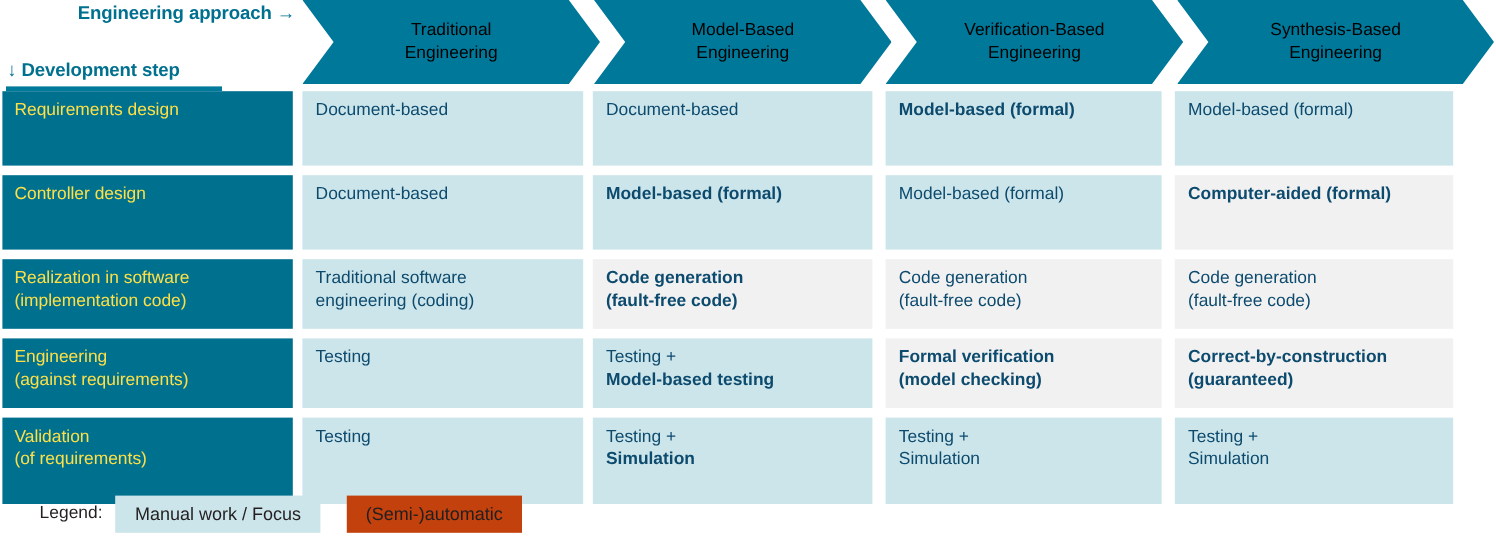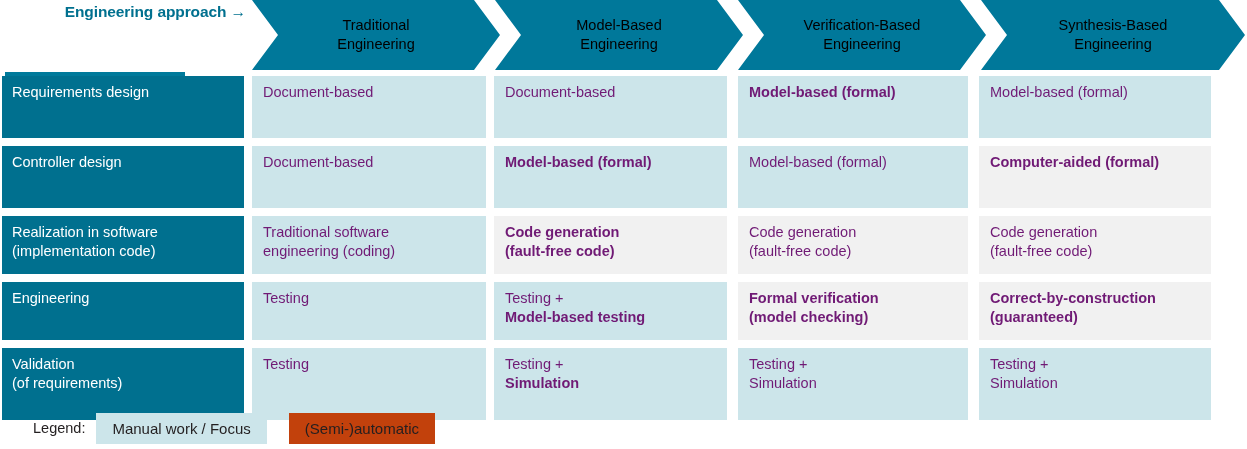--- a/index.html
+++ b/index.html
@@ -91,35 +91,35 @@
     left: 0;
     width: 1247px;
   }
   .step-cell {
     position: absolute;
     left: 2px;
     width: 242px;
     top: 0;
     bottom: 0;
     background: #00708f;
-    color: #ffffff;
+    color: #fde047;
     font-size: 14.5px;
     line-height: 1.32;
     padding: 7px 1px 0 10px;
     box-sizing: border-box;
   }
   .data-cell {
     position: absolute;
     top: 0;
     bottom: 0;
     font-size: 14.5px;
     line-height: 1.32;
     padding: 7px 0 13px 11px;
     box-sizing: border-box;
-    color: #701a75;
+    color: #0c4a6e;
   }
   .data-cell.manual { background: #cce5ea; }
   .data-cell.auto   { background: #f1f1f1; }
   .cell-line.strong { font-weight: bold; }
 
   
   .col1 { left: 252px;  width: 234px; }
   .col2 { left: 494px;  width: 233px; }
   .col3 { left: 738px;  width: 230px; }
   .col4 { left: 979px;  width: 232px; }
@@ -154,20 +154,21 @@
   .legend-swatch.manual { background: #cce5ea; }
   .legend-swatch.auto   { background: #c2410c; margin-left: 22px; }
 </style>
 </head>
 <body>
 
 <div id="header-band">
 
   <div id="axis-labels">
     <div id="engineering-approach-label">Engineering approach →</div>
+    <div id="development-step-label">↓ Development step</div>
     <div id="step-axis-bar"></div>
   </div>
 
   <div id="chevron-container">
       <div class="chev" style="left: 252px; width: 248px; clip-path: polygon(0px 0px, 222px 0px, 248px 35px, 222px 70px, 0px 70px, 26px 35px); background-color: rgb(0, 120, 154);">
         <div class="chev-label">
           <div>Traditional</div>
           <div>Engineering</div>
         </div>
       </div>
@@ -245,20 +246,21 @@
         <div class="cell-line">(fault-free code)</div>
       </div>
       <div class="data-cell col4 auto">
         <div class="cell-line">Code generation</div>
         <div class="cell-line">(fault-free code)</div>
       </div>
     </div>
     <div class="grid-row" style="top: 206px; height: 58px;">
       <div class="step-cell" style="background-color: rgb(0, 112, 143);">
         <div>Engineering</div>
+        <div>(against requirements)</div>
       </div>
       <div class="data-cell col1 manual">
         <div class="cell-line">Testing</div>
       </div>
       <div class="data-cell col2 manual">
         <div class="cell-line">Testing +</div>
         <div class="cell-line strong">Model-based testing</div>
       </div>
       <div class="data-cell col3 auto">
         <div class="cell-line strong">Formal verification</div>

